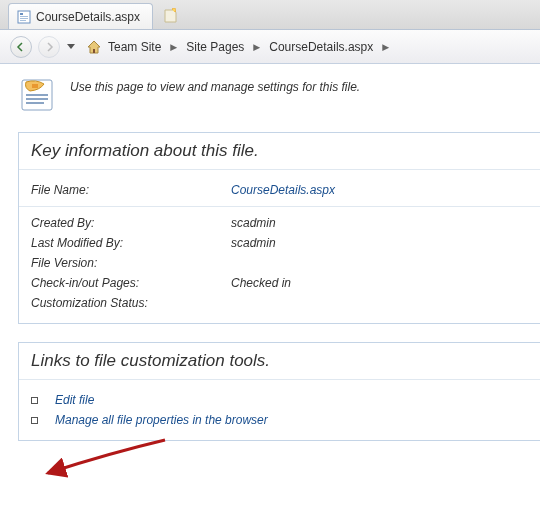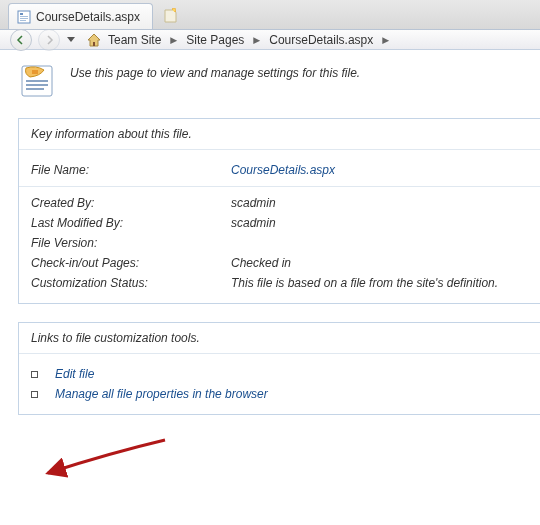--- a/index.html
+++ b/index.html
@@ -5,39 +5,39 @@
     * { box-sizing: border-box; margin: 0; padding: 0; }
     body { font-family: Tahoma, Verdana, sans-serif; font-size: 12px; color: #333; background: #fff; width: 540px; height: 525px; overflow: hidden; }
     
     
     .tab-bar { background: linear-gradient(#e8e8e8, #d8d8d8); height: 30px; display: flex; align-items: flex-end; padding-left: 8px; border-bottom: 1px solid #b8c4d4; }
     .tab { background: linear-gradient(#fdfdfd, #f0f0f0); border: 1px solid #b8c4d4; border-bottom: none; border-radius: 4px 4px 0 0; padding: 5px 12px 5px 8px; display: flex; align-items: center; gap: 5px; height: 26px; margin-right: 2px; }
     .tab-icon { width: 14px; height: 14px; display: inline-flex; }
     .tab-new { background: transparent; border: none; padding: 3px 6px; display: flex; align-items: center; }
     
     
-    .nav-bar { background: linear-gradient(#fcfcfc, #ececf0); height: 20px; display: flex; align-items: center; padding: 0 10px; gap: 6px; border-bottom: 1px solid #c4d0e0; }
+    .nav-bar { background: linear-gradient(#fcfcfc, #ececf0); height: 34px; display: flex; align-items: center; padding: 0 10px; gap: 6px; border-bottom: 1px solid #c4d0e0; }
     .nav-btn { width: 22px; height: 22px; border: 1px solid #c0c8d4; border-radius: 50%; background: linear-gradient(#fafafa, #e8e8e8); display: flex; align-items: center; justify-content: center; }
     .nav-btn.disabled { opacity: 0.5; }
     .nav-dropdown { width: 10px; height: 22px; display: flex; align-items: center; justify-content: center; }
     .breadcrumb { display: flex; align-items: center; gap: 3px; margin-left: 4px; }
     .crumb-sep { color: #666; font-size: 9px; padding: 0 3px; }
     .crumb-text { color: #333; padding: 2px 3px; }
     .home-icon { width: 16px; height: 16px; display: inline-flex; }
     
     
     .content { padding: 12px 0 12px 18px; font-style: italic; }
     .page-header { display: flex; align-items: flex-start; gap: 12px; margin-bottom: 20px; }
     .page-icon { width: 40px; height: 36px; }
     .page-desc { font-size: 12px; color: #333; padding-top: 4px; }
     
     
     .section { border: 1px solid #c4d4e6; border-right: none; margin-bottom: 18px; }
     .section-header { background: linear-gradient(#eef4fc, #dce8f6); padding: 7px 12px; font-size: 15px; color: #3a5c85; border-bottom: 1px solid #c4d4e6; }
-    .section-desc { padding: 8px 12px; font-size: 12px; color: #333; border-bottom: 1px solid #e0e8f0; }
+    .section-desc { padding: 8px 12px; font-size: 17px; color: #333; border-bottom: 1px solid #e0e8f0; }
     .section-body { padding: 10px 12px; }
     
     
     .info-row { display: flex; padding: 3px 0; font-size: 12px; align-items: flex-end; }
     .info-label { width: 200px; color: #333; }
     .info-value { color: #333; flex: 1; }
     .info-value.link { color: #1a4f8f; }
     .info-divider { height: 1px; background: #e0e8f0; margin: 6px -12px; }
     
     
@@ -138,21 +138,20 @@
       </div>
       <div class="info-row">
         <div class="info-label">File Version:</div>
       </div>
       <div class="info-row">
         <div class="info-label">Check-in/out Pages:</div>
         <div class="info-value">Checked in</div>
       </div>
       <div class="info-row">
         <div class="info-label">Customization Status:</div>
-        <div class="info-value">This file is based on a file from the site's definition.</div>
       </div>
     </div>
   </div>
 
   <div class="section">
     <div class="section-desc">Links to file customization tools.</div>
     <div class="section-body">
       <div class="link-item">
         <span class="link-bullet"></span>
         <span class="link-text">Edit file</span>

